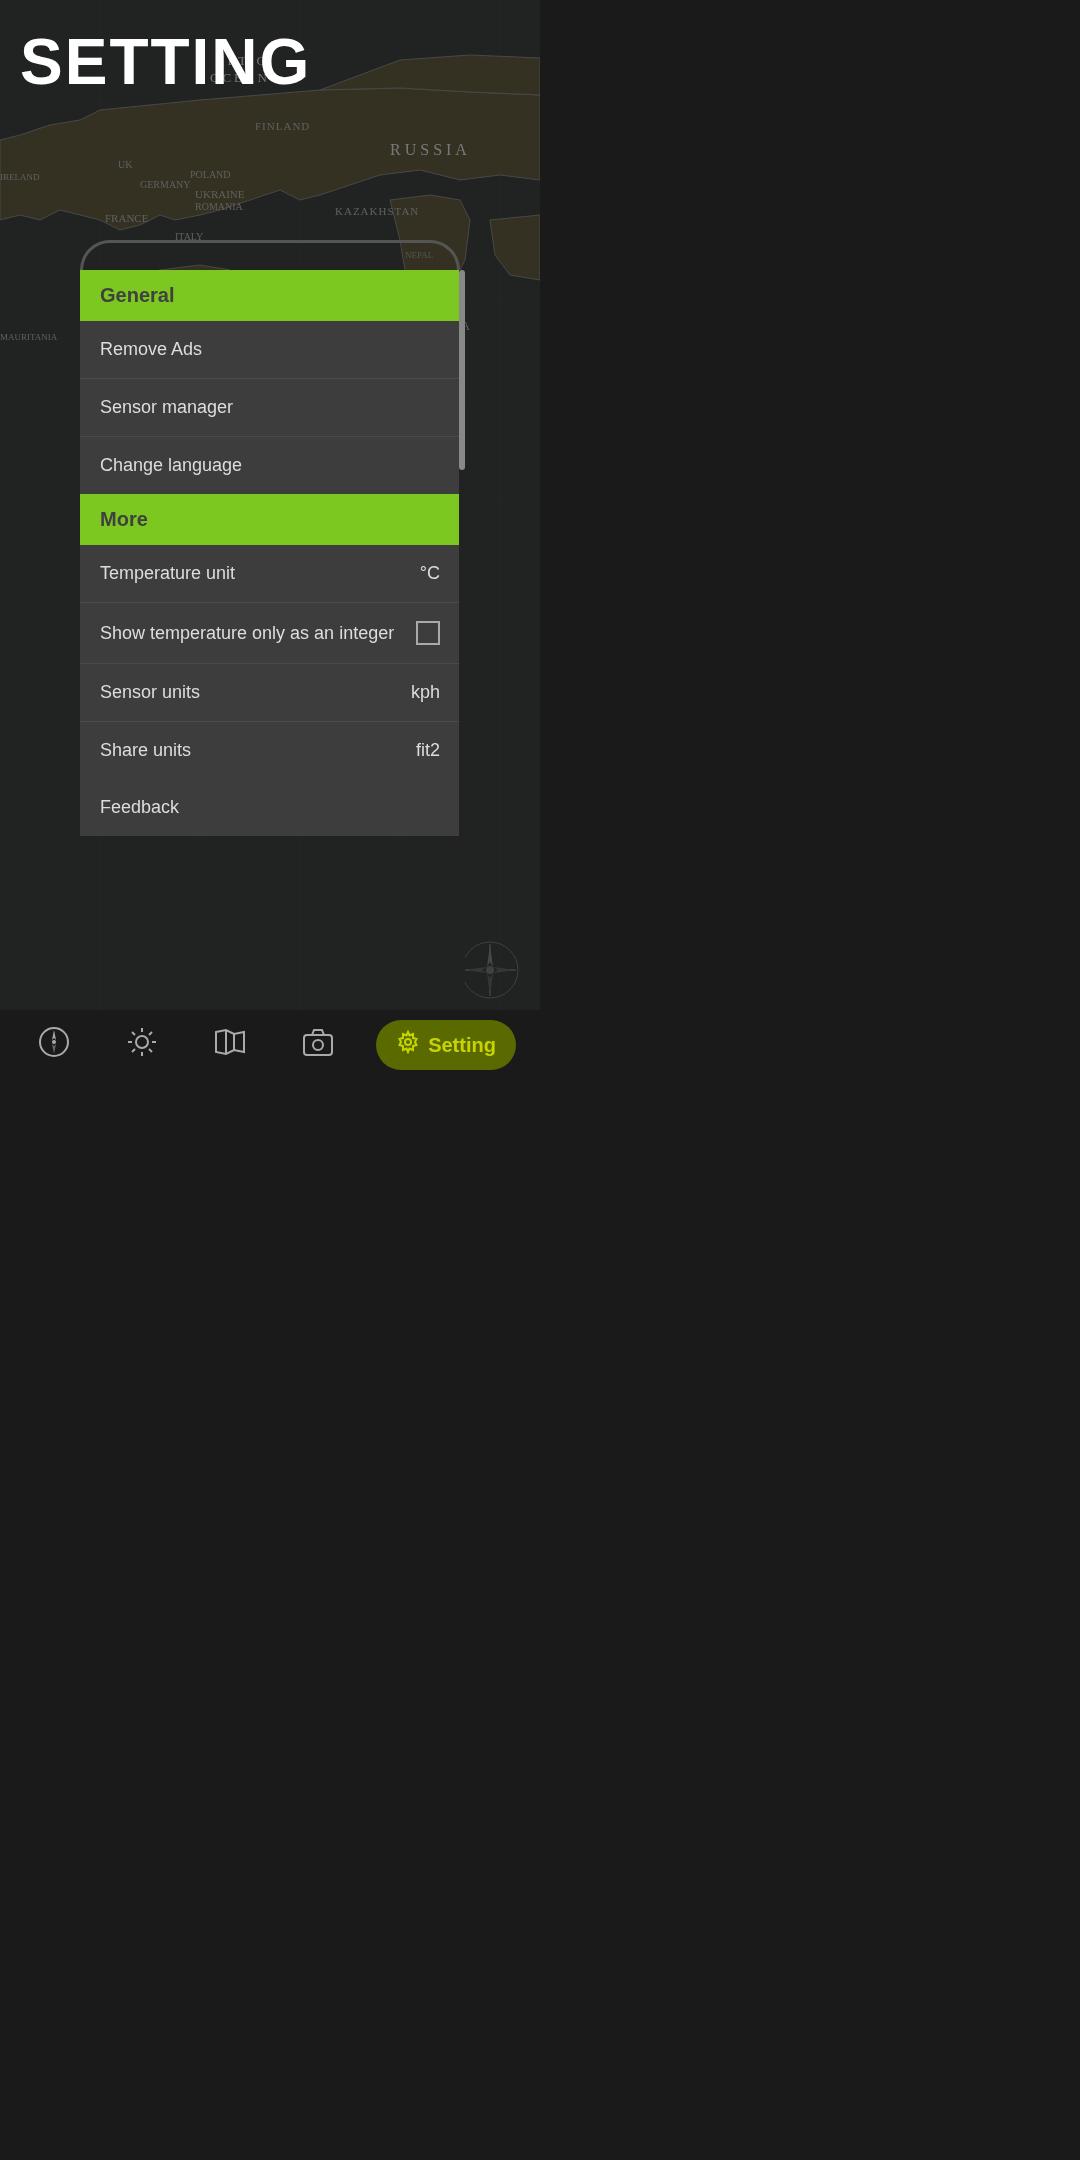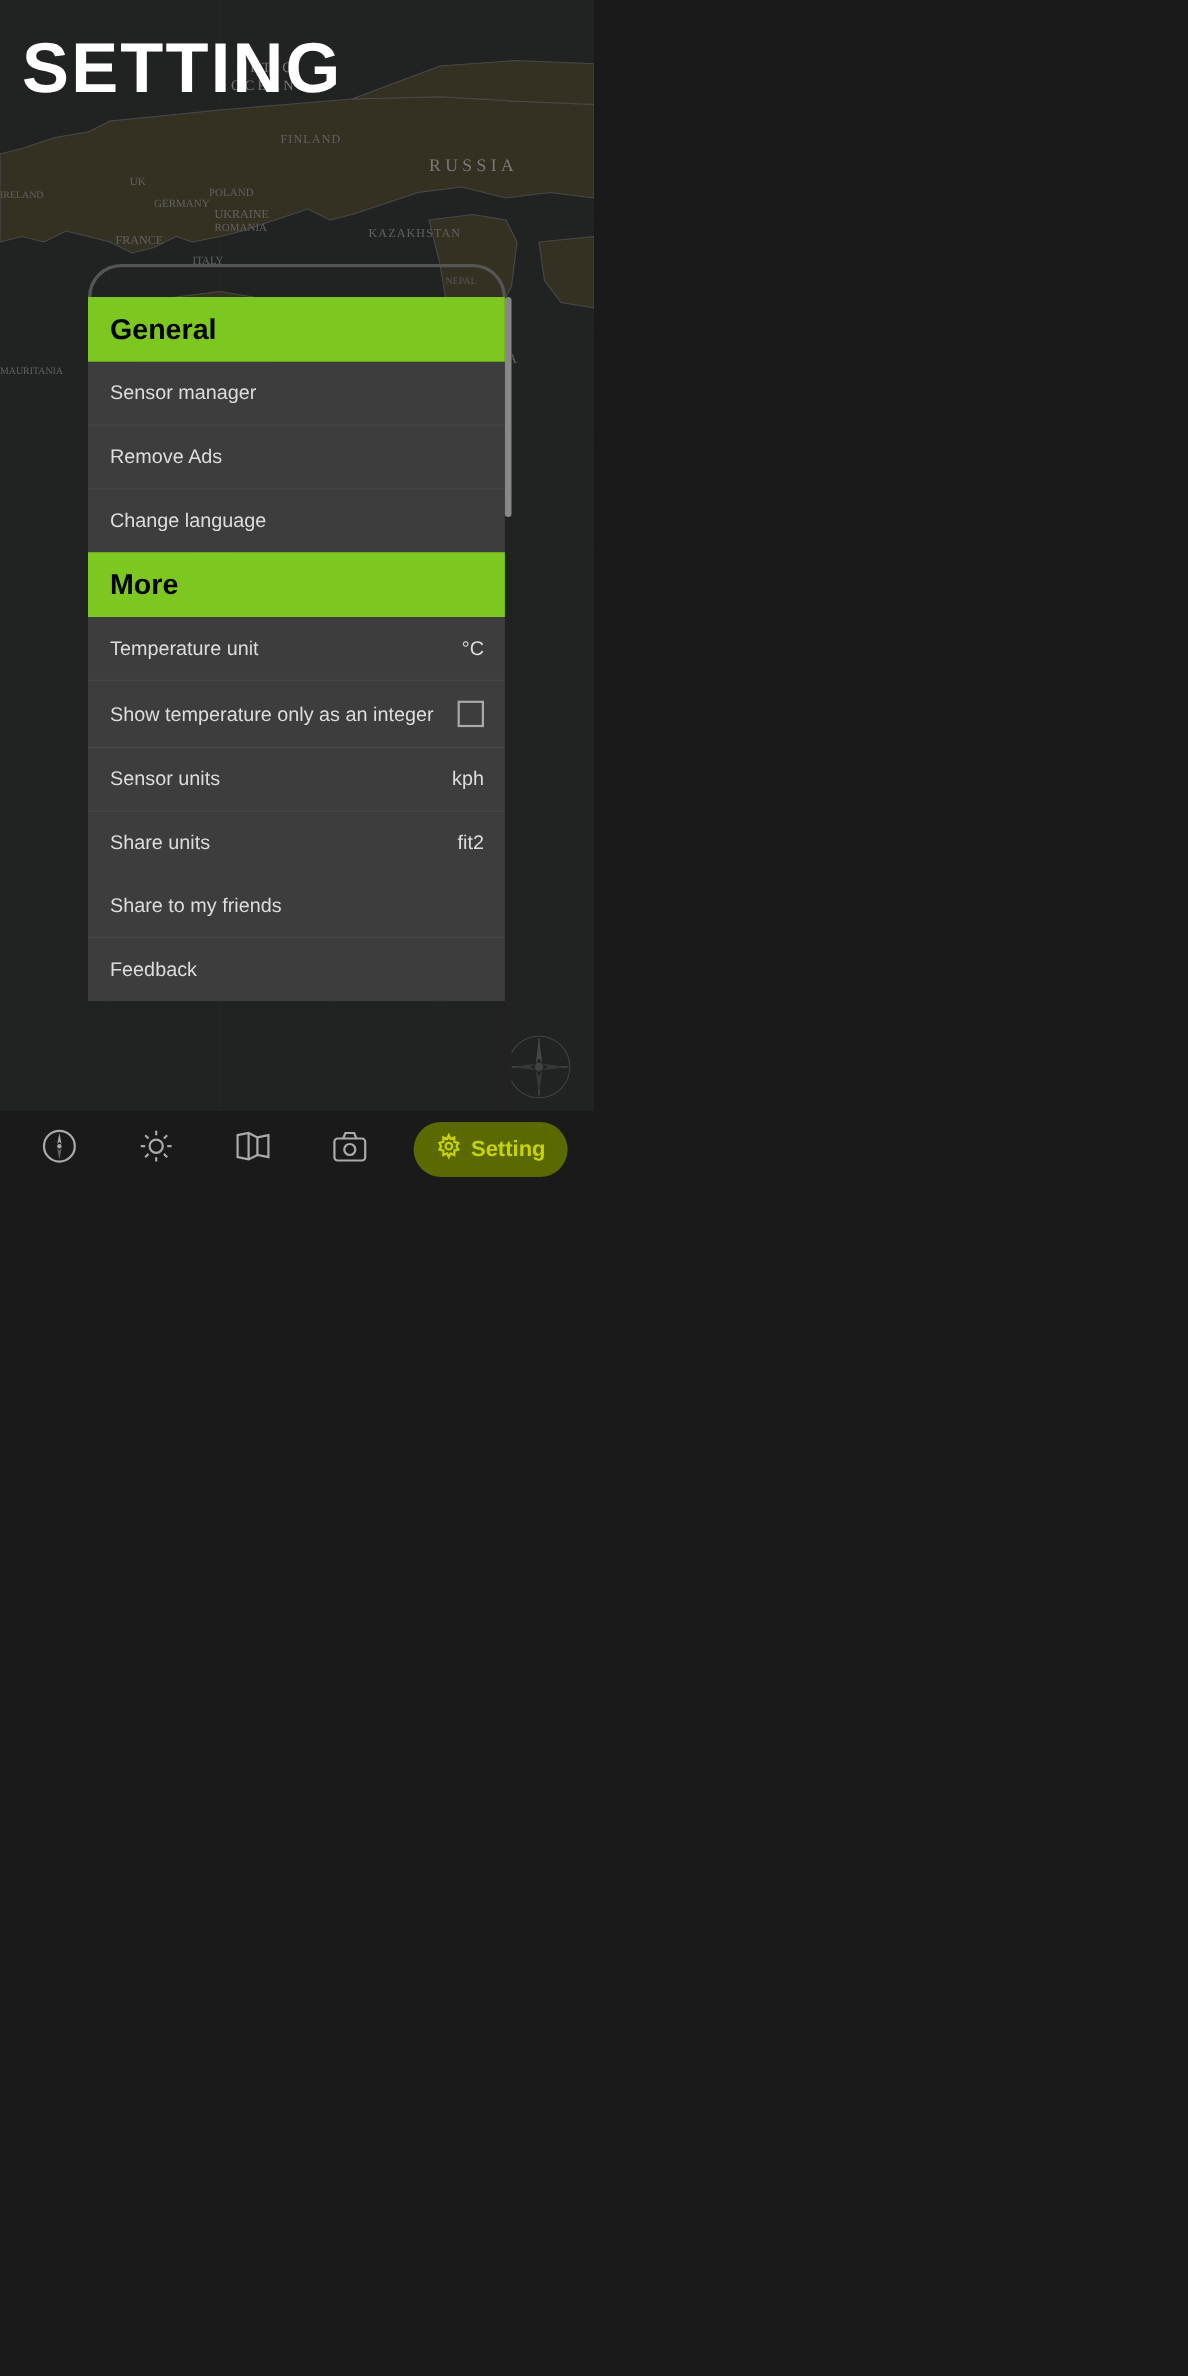--- a/index.html
+++ b/index.html
@@ -74,23 +74,23 @@
     }
 
     
     .section-header {
       background: #7dc820;
       padding: 14px 20px;
       width: 100%;
     }
 
     .section-header-text {
-      font-size: 26px;
+      font-size: 20px;
       font-weight: bold;
-      color: #000000;
+      color: #404040;
       font-family: 'Arial', sans-serif;
     }
 
     
     .settings-list {
       background: #3d3d3d;
       width: 100%;
     }
 
     .settings-item {
@@ -275,24 +275,24 @@
   <div class="scrollbar-thumb"></div>
 </div>
 
 <div class="content-panel">
 
   <div class="section-header">
     <span class="section-header-text">General</span>
   </div>
   <div class="settings-list">
     <div class="settings-item">
+      <span class="settings-item-label">Remove Ads</span>
+    </div>
+    <div class="settings-item">
       <span class="settings-item-label">Sensor manager</span>
-    </div>
-    <div class="settings-item">
-      <span class="settings-item-label">Remove Ads</span>
     </div>
     <div class="settings-item">
       <span class="settings-item-label">Change language</span>
     </div>
   </div>
 
   <div class="section-header">
     <span class="section-header-text">More</span>
   </div>
   <div class="settings-list">
@@ -308,23 +308,20 @@
       <span class="settings-item-label">Sensor units</span>
       <span class="settings-item-value">kph</span>
     </div>
     <div class="settings-item">
       <span class="settings-item-label">Share units</span>
       <span class="settings-item-value">fit2</span>
     </div>
   </div>
 
   <div class="settings-list">
-    <div class="settings-item">
-      <span class="settings-item-label">Share to my friends</span>
-    </div>
     <div class="settings-item">
       <span class="settings-item-label">Feedback</span>
     </div>
 
   </div>
 
 </div>
 
 <div class="compass-rose">
   <svg viewBox="0 0 60 60" xmlns="http://www.w3.org/2000/svg" opacity="0.5">

